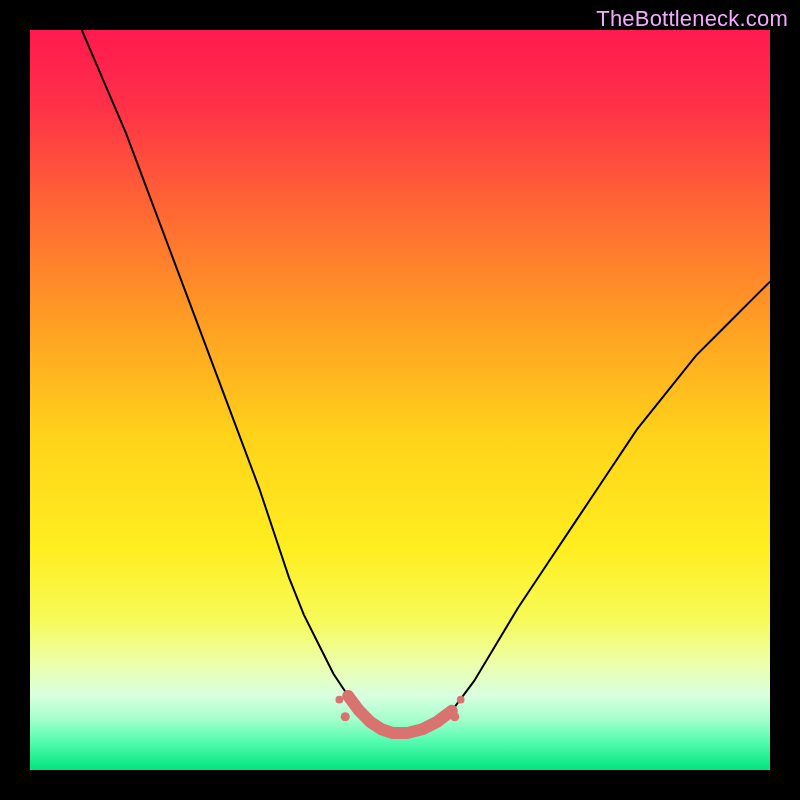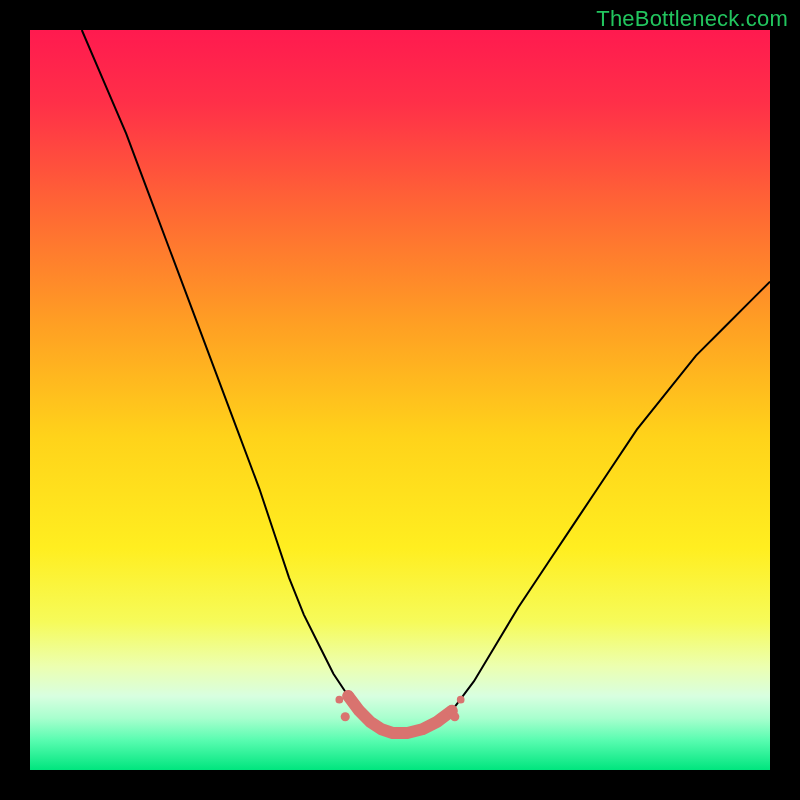--- a/index.html
+++ b/index.html
@@ -22,21 +22,21 @@
     left: 30px;
     top: 30px;
     width: 740px;
     height: 740px;
     overflow: hidden;
   }
   .attribution {
     position: absolute;
     top: 6px;
     right: 12px;
-    color: #22c55e;
+    color: #f0abfc;
     font-size: 22px;
     font-weight: 500;
     letter-spacing: 0.2px;
     z-index: 10;
   }
 </style>
 </head>
 <body>
 
 <div class="frame">

